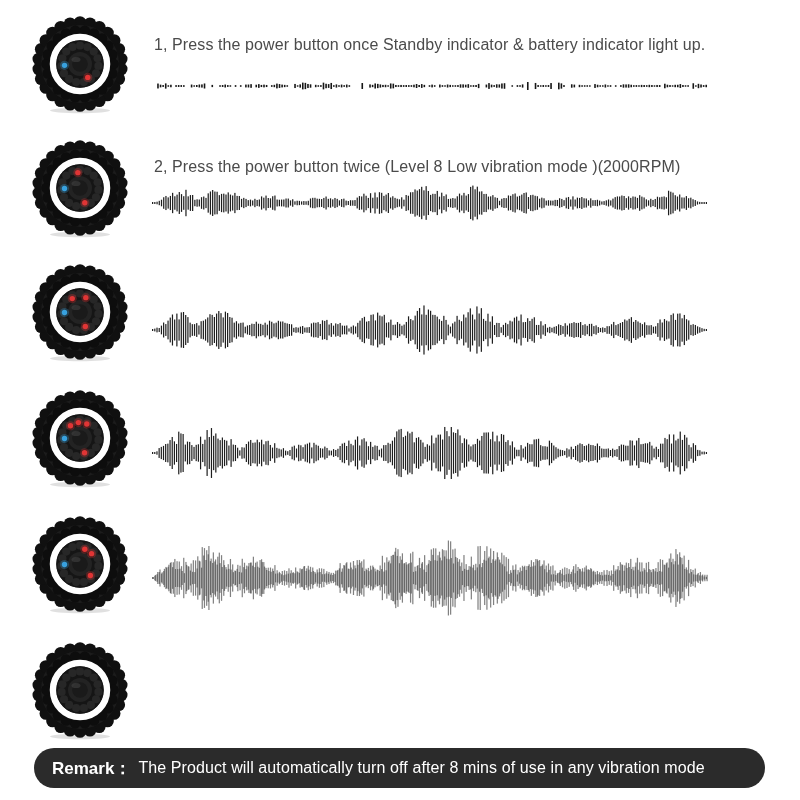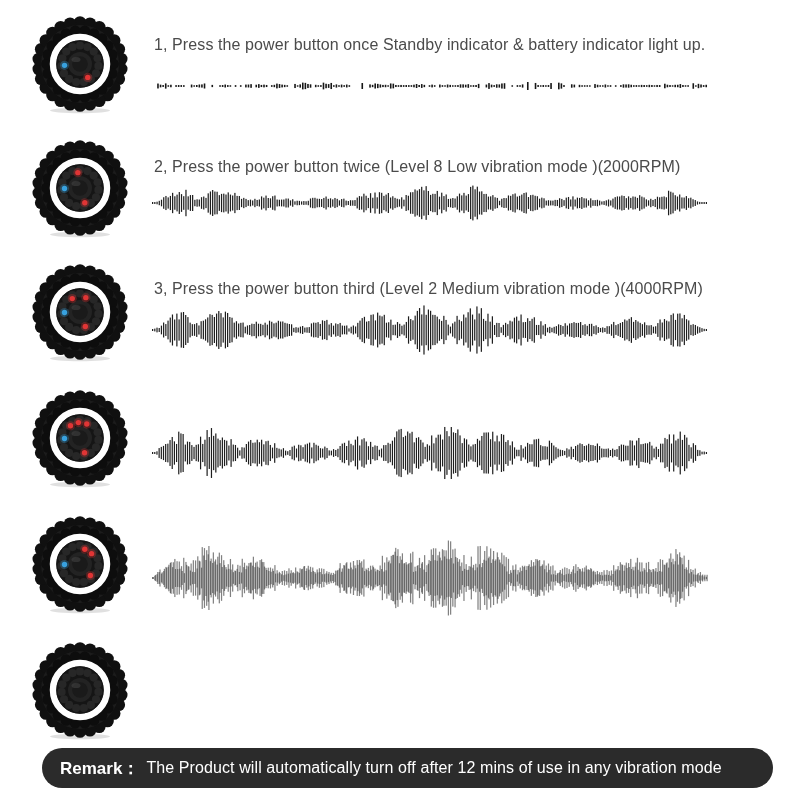--- a/index.html
+++ b/index.html
@@ -25,21 +25,21 @@
   #cap-5{top:521px}
   #cap-6{top:671px}
   .wave{position:absolute;left:152px;width:556px;}
   #wave-1{top:78px;height:16px}
   #wave-2{top:181px;height:44px}
   #wave-3{top:302px;height:56px}
   #wave-4{top:419px;height:68px}
   #wave-5{top:536px;height:84px}
   .wave svg,.ball svg{display:block;width:100%;height:100%;}
   .remark{
-    position:absolute;left:42px;top:748px;width:731px;height:40px;
+    position:absolute;left:34px;top:748px;width:731px;height:40px;
     background:#2b2b2b;border-radius:20px;display:flex;align-items:center;
     padding:0 0 0 18px;box-sizing:border-box;white-space:nowrap;
   }
   .remark-label{color:#ffffff;font-weight:bold;font-size:17px;margin-right:7px;}
   .remark-text{color:#ffffff;font-size:16px;letter-spacing:0.1px;}
 </style>
 </head>
 <body>
 
 <div class="stage">
@@ -715,21 +715,20 @@
         <circle cx="42.24999999999999" cy="36.5766062413412" r="4.6" fill="#e03535" opacity="0.3"></circle>
         <circle cx="42.24999999999999" cy="36.5766062413412" r="2.7" fill="#e03535"></circle>
         <circle cx="55.80640219794664" cy="35.6286502542148" r="4.6" fill="#e03535" opacity="0.3"></circle>
         <circle cx="55.80640219794664" cy="35.6286502542148" r="2.7" fill="#e03535"></circle>
         <circle cx="34.509442181204015" cy="50.54094219888878" r="4.6" fill="#38a1df" opacity="0.3"></circle>
         <circle cx="34.509442181204015" cy="50.54094219888878" r="2.7" fill="#38a1df"></circle>
         <circle cx="55.30131222154787" cy="64.56523562218158" r="4.6" fill="#e03535" opacity="0.3"></circle>
         <circle cx="55.30131222154787" cy="64.56523562218158" r="2.7" fill="#e03535"></circle>
       </svg>
     </div>
-  <div class="caption" id="cap-3">3, Press the power button third  (Level 2 Medium vibration mode )(4000RPM)</div>
   <div class="wave" id="wave-3">
       <svg viewBox="0 0 556 56">
         <g opacity="1">
           <rect x="0.00" y="27.00" width="1.21" height="2.00" fill="#1e1e1e"></rect>
           <rect x="2.21" y="26.61" width="1.21" height="2.79" fill="#1e1e1e"></rect>
           <rect x="4.41" y="25.65" width="1.21" height="4.71" fill="#1e1e1e"></rect>
           <rect x="6.62" y="26.01" width="1.21" height="3.98" fill="#1e1e1e"></rect>
           <rect x="8.83" y="23.63" width="1.21" height="8.73" fill="#1e1e1e"></rect>
           <rect x="11.03" y="20.53" width="1.21" height="14.95" fill="#1e1e1e"></rect>
           <rect x="13.24" y="22.07" width="1.21" height="11.86" fill="#1e1e1e"></rect>
@@ -1989,16 +1988,16 @@
         <circle cx="36.25182072866821" cy="37.62108378236112" r="4.1" fill="#272727"></circle>
         <circle cx="42.4753721030977" cy="33.09940903361188" r="4.1" fill="#272727"></circle>
         <circle cx="50" cy="50" r="12" fill="#232323"></circle>
         <circle cx="50" cy="50" r="7.8" fill="#1a1a1a"></circle>
         <ellipse cx="46" cy="45.5" rx="4.5" ry="2.6" fill="#454545" opacity="0.55"></ellipse>
       </svg>
     </div>
 
   <div class="remark">
     <span class="remark-label">Remark：</span>
-    <span class="remark-text">The Product will automatically turn off after 12 mins of use in any vibration mode</span>
+    <span class="remark-text">The Product will automatically turn off after 8 mins of use in any vibration mode</span>
   </div>
 
 </div>
 
 </body></html>

